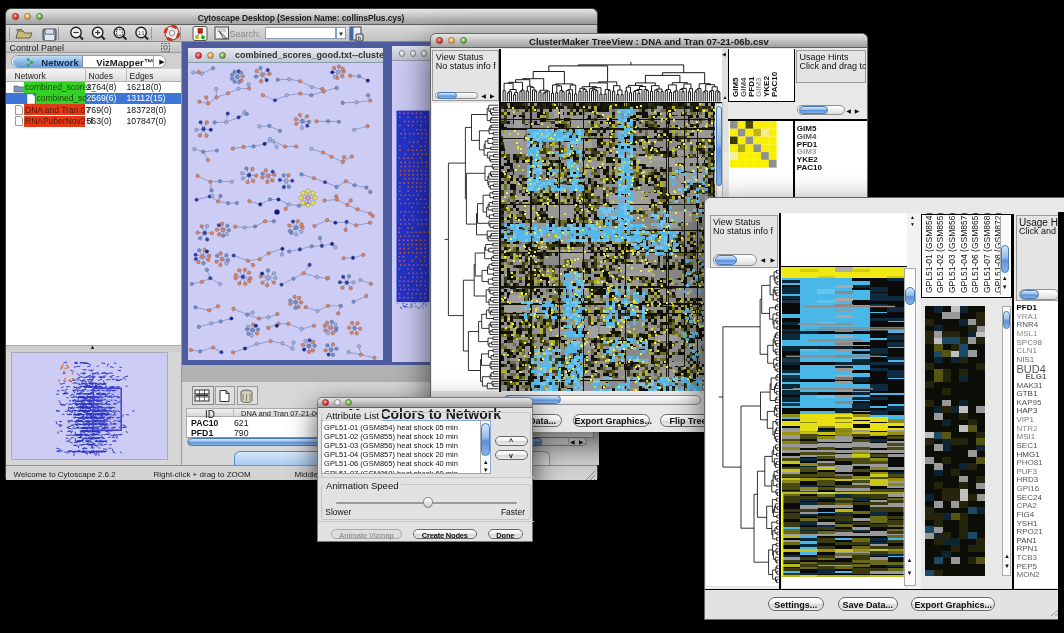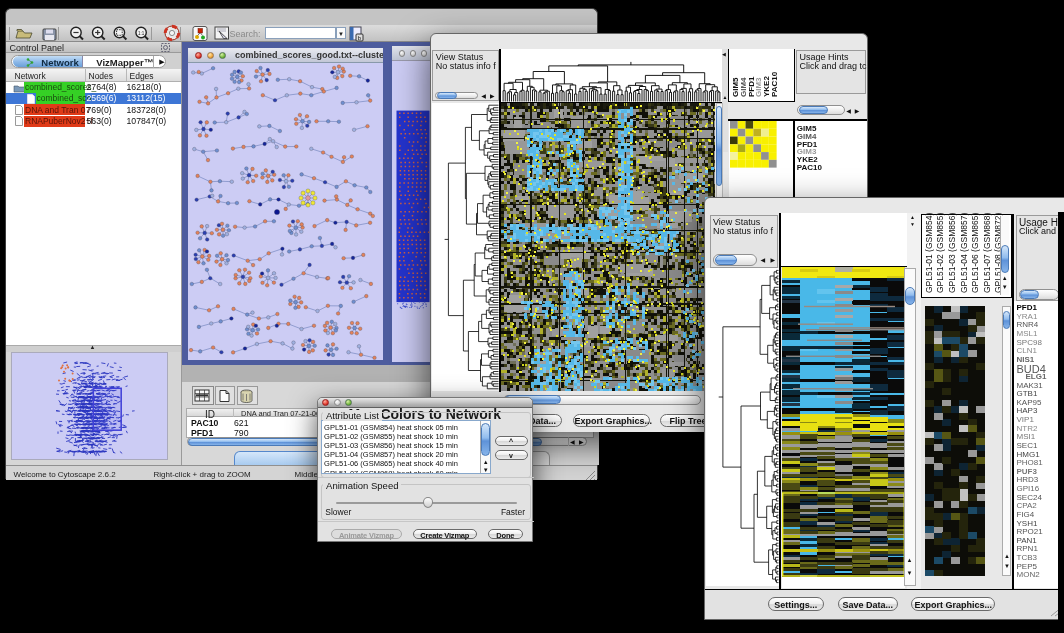--- a/index.html
+++ b/index.html
@@ -14,20 +14,26 @@
 .pane{position:absolute;background:#e4e4e4;border:1px solid #9a9a9a;color:#111}
 .pill{position:absolute;background:linear-gradient(#fff,#ececec 60%,#dcdcdc);border:1px solid #909090;border-radius:8px}
 .aqua{position:absolute;background:linear-gradient(#d5e7fa,#90bcee 45%,#5e92d8 55%,#86b4ea);border:1px solid #4a7ab8;border-radius:7px}
 .btn{position:absolute;background:linear-gradient(#fff,#eee 50%,#d8d8d8 55%,#ececec);border:1px solid #6a6a6a;
  border-radius:9px;text-align:center;font-weight:bold;color:#111;white-space:nowrap}
 .arr{position:absolute;font-size:6px;color:#111;line-height:1}
 .wsn{white-space:nowrap;position:absolute}
 svg{display:block}
 </style></head><body>
 <div class="abs" style="left:4.5px;top:8px;width:593px;height:471px;background:#c4c4c4;border-radius:6px 6px 0 0;border:1px solid #3c3c3c;border-bottom:none;box-shadow:0 10px 30px rgba(0,0,0,.6)">
+    <div class="abs tb" style="left:0;top:0;width:100%;height:15.5px;border-radius:6px 6px 0 0">
+      <div class="lt lr" style="left:6px"></div>
+      <div class="lt ly" style="left:18px"></div>
+      <div class="lt lg" style="left:30px"></div>
+      <div class="ttl" style="top:3.5px;font-size:8.5px;letter-spacing:-0.1px">Cytoscape Desktop (Session Name: collinsPlus.cys)</div>
+    </div>
     <div class="abs" style="left:0;top:15.5px;width:100%;height:17px;background:linear-gradient(#dcdcdc,#c2c2c2);border-bottom:1px solid #8a8a8a">
       <div class="abs" style="left:3px;top:2px;width:1.5px;height:13px;background:#999"></div>
       <div class="abs" style="left:52px;top:2px;width:1px;height:13px;background:#9a9a9a"></div>
       <div class="abs" style="left:145.5px;top:2px;width:1px;height:13px;background:#9a9a9a"></div>
       <div class="abs" style="left:174px;top:2px;width:1px;height:13px;background:#9a9a9a"></div>
       <svg class="abs" style="left:8px;top:-0.5px" width="360" height="20">
         <g stroke="#4a4a30" stroke-width="0.8" fill="#c8bb7a">
           <path d="M2 14 L4 7 L9 7 L10.5 9 L18 9 L16 14 Z"></path>
           <path d="M3 7 L3 5.5 L7.5 5.5 L8.5 7" fill="#b0a468"></path>
         </g>
@@ -618,20 +624,26 @@
     <div class="abs" style="left:0;top:456px;width:100%;height:15px;background:#d4d4d4;border-top:1px solid #909090">
       <div class="wsn" style="left:8px;top:3.5px;font-size:8px;color:#222">Welcome to Cytoscape 2.6.2</div>
       <div class="wsn" style="left:148px;top:3.5px;font-size:8px;color:#222">Right-click + drag to  ZOOM</div>
       <div class="wsn" style="left:289px;top:3.5px;font-size:8px;color:#222">Middle-click + drag to  PAN</div>
       <svg class="abs" style="right:1px;top:4px" width="11" height="11">
         <path d="M10 1 L1 10 M10 5 L5 10 M10 9 L9 10" stroke="#888" stroke-width="1"></path>
       </svg>
     </div>
   </div>
 <div class="abs" style="left:429.8px;top:33px;width:438.2px;height:398.5px;background:#e8e8e8;border:1px solid #666;border-radius:6px 6px 0 0;box-shadow:0 12px 34px rgba(0,0,0,.65)">
+    <div class="abs tb" style="left:0;top:0;width:100%;height:13.5px;border-radius:6px 6px 0 0">
+      <div class="lt lr" style="left:5.5px;top:3px"></div>
+      <div class="lt ly" style="left:17.5px;top:3px"></div>
+      <div class="lt lg" style="left:29.5px;top:3px"></div>
+      <div class="ttl" style="top:2px;font-size:9.5px">ClusterMaker TreeView : DNA and Tran 07-21-06b.csv</div>
+    </div>
     <div class="pane" style="left:1.5px;top:15.8px;width:66.4px;height:51.1px">
       <div class="wsn" style="left:2.5px;top:1px;font-size:9px">View Status</div>
       <div class="wsn" style="left:2.5px;top:10px;font-size:9px">No status info f</div>
       <div class="pill" style="left:1.9px;top:41px;width:43px;height:7.7px"></div>
       <div class="aqua" style="left:3.4px;top:41.5px;width:20px;height:6.7px"></div>
       <div class="arr" style="left:48px;top:42.5px">◀</div>
       <div class="arr" style="left:56.6px;top:42.5px">▶</div>
     </div>
     <div class="abs" style="left:68.4px;top:14.5px;width:1.5px;height:343px;background:#000"></div>
     <div class="abs" style="left:69.9px;top:14.5px;width:221.3px;height:53.3px;background:#fff">
@@ -645,21 +657,21 @@
       <div class="arr" style="left:0.5px;top:46px;font-size:5px">▲</div>
     </div>
     <div class="abs" style="left:297.6px;top:14.5px;width:66.2px;height:53px;background:#fff;border:1.5px solid #000;border-top:none;overflow:hidden">
       <div class="wsn" style="left:1.8px;top:48px;font-size:8px;font-weight:bold;color:#111;transform:rotate(-90deg);transform-origin:0 0">GIM5</div>
       <div class="wsn" style="left:9.6px;top:48px;font-size:8px;font-weight:bold;color:#555;transform:rotate(-90deg);transform-origin:0 0">GIM4</div>
       <div class="wsn" style="left:17.3px;top:48px;font-size:8px;font-weight:bold;color:#111;transform:rotate(-90deg);transform-origin:0 0">PFD1</div>
       <div class="wsn" style="left:25.1px;top:48px;font-size:8px;font-weight:bold;color:#999;transform:rotate(-90deg);transform-origin:0 0">GIM3</div>
       <div class="wsn" style="left:32.9px;top:48px;font-size:8px;font-weight:bold;color:#111;transform:rotate(-90deg);transform-origin:0 0">YKE2</div>
       <div class="wsn" style="left:40.6px;top:48px;font-size:8px;font-weight:bold;color:#111;transform:rotate(-90deg);transform-origin:0 0">PAC10</div>
     </div>
-    <div class="pane" style="left:365.2px;top:15.8px;width:70px;height:44px">
+    <div class="pane" style="left:365.2px;top:15.8px;width:70px;height:33px">
       <div class="wsn" style="left:2.5px;top:1px;font-size:9px">Usage Hints</div>
       <div class="wsn" style="left:2.5px;top:10px;font-size:9px">Click and drag tc</div>
     </div>
     <div class="pill" style="left:366.2px;top:71px;width:47.6px;height:9.8px"></div>
     <div class="aqua" style="left:368.4px;top:71.7px;width:28.8px;height:8.4px"></div>
     <div class="arr" style="left:415.4px;top:73.5px">◀</div>
     <div class="arr" style="left:424px;top:73.5px">▶</div>
     <div class="abs" style="left:1.2px;top:69.3px;width:67.2px;height:288.2px;background:#fff">
       <svg width="67" height="288">
         <path stroke="#000" stroke-width="0.8" fill="none" d="M66.5 4.7L61.4 4.7M66.5 7.2L61.4 7.2M61.4 4.7L61.4 7.2M66.5 9.6L59.6 9.6M66.5 12.1L59.6 12.1M59.6 9.6L59.6 12.1M61.4 5.9L58.6 5.9M59.6 10.9L58.6 10.9M58.6 5.9L58.6 10.9M66.5 2.2L56.8 2.2M58.6 8.4L56.8 8.4M56.8 2.2L56.8 8.4M66.5 14.6L59.3 14.6M66.5 17.0L59.3 17.0M59.3 14.6L59.3 17.0M59.3 15.8L58.3 15.8M66.5 19.5L58.3 19.5M58.3 15.8L58.3 19.5M56.8 5.3L55.2 5.3M58.3 17.6L55.2 17.6M55.2 5.3L55.2 17.6M66.5 22.0L59.1 22.0M66.5 24.4L59.1 24.4M59.1 22.0L59.1 24.4M59.1 23.2L58.1 23.2M66.5 26.9L58.1 26.9M58.1 23.2L58.1 26.9M66.5 29.4L61.3 29.4M66.5 31.8L61.3 31.8M61.3 29.4L61.3 31.8M58.1 25.0L57.1 25.0M61.3 30.6L57.1 30.6M57.1 25.0L57.1 30.6M66.5 34.3L60.7 34.3M66.5 36.8L60.7 36.8M60.7 34.3L60.7 36.8M66.5 39.2L60.7 39.2M66.5 41.7L60.7 41.7M60.7 39.2L60.7 41.7M60.7 35.5L55.9 35.5M60.7 40.4L55.9 40.4M55.9 35.5L55.9 40.4M66.5 44.1L58.7 44.1M66.5 46.6L58.7 46.6M58.7 44.1L58.7 46.6M55.9 38.0L53.1 38.0M58.7 45.4L53.1 45.4M53.1 38.0L53.1 45.4M66.5 51.5L61.5 51.5M66.5 54.0L61.5 54.0M61.5 51.5L61.5 54.0M66.5 56.5L58.7 56.5M66.5 58.9L58.7 58.9M58.7 56.5L58.7 58.9M61.5 52.8L57.7 52.8M58.7 57.7L57.7 57.7M57.7 52.8L57.7 57.7M66.5 49.1L55.7 49.1M57.7 55.2L55.7 55.2M55.7 49.1L55.7 55.2M53.1 41.7L52.1 41.7M55.7 52.2L52.1 52.2M52.1 41.7L52.1 52.2M57.1 27.8L47.4 27.8M52.1 46.9L47.4 46.9M47.4 27.8L47.4 46.9M55.2 11.5L39.5 11.5M47.4 37.4L39.5 37.4M39.5 11.5L39.5 37.4M66.5 63.9L61.6 63.9M66.5 66.3L61.6 66.3M61.6 63.9L61.6 66.3M66.5 61.4L60.2 61.4M61.6 65.1L60.2 65.1M60.2 61.4L60.2 65.1M66.5 71.3L59.5 71.3M66.5 73.7L59.5 73.7M59.5 71.3L59.5 73.7M66.5 68.8L58.5 68.8M59.5 72.5L58.5 72.5M58.5 68.8L58.5 72.5M58.5 70.7L56.9 70.7M66.5 76.2L56.9 76.2M56.9 70.7L56.9 76.2M66.5 81.1L61.4 81.1M66.5 83.6L61.4 83.6M61.4 81.1L61.4 83.6M61.4 82.4L58.3 82.4M66.5 86.1L58.3 86.1M58.3 82.4L58.3 86.1M66.5 78.7L56.8 78.7M58.3 84.2L56.8 84.2M56.8 78.7L56.8 84.2M56.9 73.4L55.8 73.4M56.8 81.4L55.8 81.4M55.8 73.4L55.8 81.4M60.2 63.3L53.0 63.3M55.8 77.4L53.0 77.4M53.0 63.3L53.0 77.4M66.5 88.5L60.8 88.5M66.5 91.0L60.8 91.0M60.8 88.5L60.8 91.0M66.5 93.5L61.5 93.5M66.5 95.9L61.5 95.9M61.5 93.5L61.5 95.9M60.8 89.8L57.9 89.8M61.5 94.7L57.9 94.7M57.9 89.8L57.9 94.7M66.5 98.4L60.5 98.4M66.5 100.9L60.5 100.9M60.5 98.4L60.5 100.9M60.5 99.6L57.1 99.6M66.5 103.3L57.1 103.3M57.1 99.6L57.1 103.3M66.5 105.8L60.1 105.8M66.5 108.2L60.1 108.2M60.1 105.8L60.1 108.2M57.1 101.5L56.1 101.5M60.1 107.0L56.1 107.0M56.1 101.5L56.1 107.0M66.5 110.7L61.6 110.7M66.5 113.2L61.6 113.2M61.6 110.7L61.6 113.2M61.6 111.9L57.3 111.9M66.5 115.6L57.3 115.6M57.3 111.9L57.3 115.6M56.1 104.2L54.6 104.2M57.3 113.8L54.6 113.8M54.6 104.2L54.6 113.8M57.9 92.2L51.1 92.2M54.6 109.0L51.1 109.0M51.1 92.2L51.1 109.0M66.5 123.0L61.3 123.0M66.5 125.5L61.3 125.5M61.3 123.0L61.3 125.5M66.5 120.6L58.0 120.6M61.3 124.3L58.0 124.3M58.0 120.6L58.0 124.3M66.5 118.1L57.0 118.1M58.0 122.4L57.0 122.4M57.0 118.1L57.0 122.4M51.1 100.6L45.5 100.6M57.0 120.3L45.5 120.3M45.5 100.6L45.5 120.3M66.5 130.4L59.3 130.4M66.5 132.9L59.3 132.9M59.3 130.4L59.3 132.9M59.3 131.7L58.3 131.7M66.5 135.4L58.3 135.4M58.3 131.7L58.3 135.4M58.3 133.5L56.2 133.5M66.5 137.8L56.2 137.8M56.2 133.5L56.2 137.8M66.5 128.0L55.2 128.0M56.2 135.7L55.2 135.7M55.2 128.0L55.2 135.7M45.5 110.4L44.5 110.4M55.2 131.8L44.5 131.8M44.5 110.4L44.5 131.8M53.0 70.3L34.4 70.3M44.5 121.1L34.4 121.1M34.4 70.3L34.4 121.1M39.5 24.4L33.4 24.4M34.4 95.7L33.4 95.7M33.4 24.4L33.4 95.7M66.5 140.3L60.8 140.3M66.5 142.8L60.8 142.8M60.8 140.3L60.8 142.8M66.5 147.7L61.1 147.7M66.5 150.2L61.1 150.2M61.1 147.7L61.1 150.2M66.5 145.2L56.7 145.2M61.1 148.9L56.7 148.9M56.7 145.2L56.7 148.9M60.8 141.5L53.7 141.5M56.7 147.1L53.7 147.1M53.7 141.5L53.7 147.1M66.5 152.6L61.4 152.6M66.5 155.1L61.4 155.1M61.4 152.6L61.4 155.1M61.4 153.9L59.7 153.9M66.5 157.6L59.7 157.6M59.7 153.9L59.7 157.6M53.7 144.3L52.7 144.3M59.7 155.7L52.7 155.7M52.7 144.3L52.7 155.7M66.5 160.0L59.8 160.0M66.5 162.5L59.8 162.5M59.8 160.0L59.8 162.5M66.5 165.0L61.3 165.0M66.5 167.4L61.3 167.4M61.3 165.0L61.3 167.4M59.8 161.3L57.0 161.3M61.3 166.2L57.0 166.2M57.0 161.3L57.0 166.2M66.5 169.9L61.4 169.9M66.5 172.4L61.4 172.4M61.4 169.9L61.4 172.4M57.0 163.7L55.5 163.7M61.4 171.1L55.5 171.1M55.5 163.7L55.5 171.1M66.5 174.8L60.4 174.8M66.5 177.3L60.4 177.3M60.4 174.8L60.4 177.3M66.5 179.8L61.1 179.8M66.5 182.2L61.1 182.2M61.1 179.8L61.1 182.2M60.4 176.1L56.3 176.1M61.1 181.0L56.3 181.0M56.3 176.1L56.3 181.0M55.5 167.4L50.0 167.4M56.3 178.5L50.0 178.5M50.0 167.4L50.0 178.5M52.7 150.0L43.2 150.0M50.0 173.0L43.2 173.0M43.2 150.0L43.2 173.0M66.5 189.6L61.1 189.6M66.5 192.1L61.1 192.1M61.1 189.6L61.1 192.1M66.5 187.1L58.0 187.1M61.1 190.8L58.0 190.8M58.0 187.1L58.0 190.8M66.5 184.7L57.0 184.7M58.0 189.0L57.0 189.0M57.0 184.7L57.0 189.0M66.5 197.0L61.0 197.0M66.5 199.5L61.0 199.5M61.0 197.0L61.0 199.5M66.5 194.5L58.7 194.5M61.0 198.2L58.7 198.2M58.7 194.5L58.7 198.2M58.7 196.4L57.0 196.4M66.5 201.9L57.0 201.9M57.0 196.4L57.0 201.9M57.0 186.8L54.2 186.8M57.0 199.2L54.2 199.2M54.2 186.8L54.2 199.2M43.2 161.5L42.2 161.5M54.2 193.0L42.2 193.0M42.2 161.5L42.2 193.0M66.5 206.9L59.8 206.9M66.5 209.3L59.8 209.3M59.8 206.9L59.8 209.3M59.8 208.1L58.4 208.1M66.5 211.8L58.4 211.8M58.4 208.1L58.4 211.8M66.5 204.4L57.1 204.4M58.4 210.0L57.1 210.0M57.1 204.4L57.1 210.0M66.5 214.3L61.4 214.3M66.5 216.7L61.4 216.7M61.4 214.3L61.4 216.7M57.1 207.2L54.4 207.2M61.4 215.5L54.4 215.5M54.4 207.2L54.4 215.5M66.5 221.7L59.3 221.7M66.5 224.1L59.3 224.1M59.3 221.7L59.3 224.1M66.5 219.2L58.3 219.2M59.3 222.9L58.3 222.9M58.3 219.2L58.3 222.9M66.5 226.6L60.0 226.6M66.5 229.1L60.0 229.1M60.0 226.6L60.0 229.1M60.0 227.8L58.0 227.8M66.5 231.5L58.0 231.5M58.0 227.8L58.0 231.5M58.3 221.0L57.0 221.0M58.0 229.7L57.0 229.7M57.0 221.0L57.0 229.7M54.4 211.3L49.7 211.3M57.0 225.4L49.7 225.4M49.7 211.3L49.7 225.4M66.5 234.0L60.9 234.0M66.5 236.5L60.9 236.5M60.9 234.0L60.9 236.5M66.5 238.9L59.6 238.9M66.5 241.4L59.6 241.4M59.6 238.9L59.6 241.4M59.6 240.2L57.0 240.2M66.5 243.9L57.0 243.9M57.0 240.2L57.0 243.9M60.9 235.2L56.0 235.2M57.0 242.0L56.0 242.0M56.0 235.2L56.0 242.0M49.7 218.4L46.6 218.4M56.0 238.6L46.6 238.6M46.6 218.4L46.6 238.6M66.5 246.3L61.0 246.3M66.5 248.8L61.0 248.8M61.0 246.3L61.0 248.8M66.5 251.2L61.4 251.2M66.5 253.7L61.4 253.7M61.4 251.2L61.4 253.7M61.4 252.5L59.1 252.5M66.5 256.2L59.1 256.2M59.1 252.5L59.1 256.2M61.0 247.6L56.4 247.6M59.1 254.3L56.4 254.3M56.4 247.6L56.4 254.3M66.5 258.6L59.1 258.6M66.5 261.1L59.1 261.1M59.1 258.6L59.1 261.1M66.5 263.6L59.1 263.6M66.5 266.0L59.1 266.0M59.1 263.6L59.1 266.0M59.1 259.9L58.1 259.9M59.1 264.8L58.1 264.8M58.1 259.9L58.1 264.8M56.4 250.9L49.5 250.9M58.1 262.3L49.5 262.3M49.5 250.9L49.5 262.3M66.5 268.5L61.3 268.5M66.5 271.0L61.3 271.0M61.3 268.5L61.3 271.0M61.3 269.7L59.1 269.7M66.5 273.4L59.1 273.4M59.1 269.7L59.1 273.4M59.1 271.6L58.1 271.6M66.5 275.9L58.1 275.9M58.1 271.6L58.1 275.9M66.5 280.8L61.3 280.8M66.5 283.3L61.3 283.3M61.3 280.8L61.3 283.3M66.5 278.4L60.0 278.4M61.3 282.1L60.0 282.1M60.0 278.4L60.0 282.1M60.0 280.2L55.3 280.2M66.5 285.8L55.3 285.8M55.3 280.2L55.3 285.8M58.1 273.7L50.4 273.7M55.3 283.0L50.4 283.0M50.4 273.7L50.4 283.0M49.5 256.6L48.5 256.6M50.4 278.4L48.5 278.4M48.5 256.6L48.5 278.4M46.6 228.5L36.4 228.5M48.5 267.5L36.4 267.5M36.4 228.5L36.4 267.5M42.2 177.2L31.4 177.2M36.4 248.0L31.4 248.0M31.4 177.2L31.4 248.0M33.4 60.1L16.4 60.1M31.4 212.6L16.4 212.6M16.4 60.1L16.4 212.6M16.4 136.4L12.6 136.4"></path>
@@ -850,34 +862,34 @@
     <div class="arr" style="left:299.5px;top:355px;font-size:6px">▲</div>
     <div class="arr" style="left:299.5px;top:365px;font-size:6px">▼</div>
     <div class="abs" style="left:307.5px;top:16px;width:1.5px;height:374.5px;background:#000"></div>
     <div class="abs" style="left:309px;top:103px;width:45.5px;height:287px;background:#fff">
       <div class="wsn" style="left:3px;top:2.0px;font-size:8px;font-weight:bold;color:#000">PFD1</div>
       <div class="wsn" style="left:3px;top:10.6px;font-size:8px;font-weight:normal;color:#888">YRA1</div>
       <div class="wsn" style="left:3px;top:19.2px;font-size:8px;font-weight:normal;color:#555">RNR4</div>
       <div class="wsn" style="left:3px;top:27.9px;font-size:8px;font-weight:normal;color:#888">MSL1</div>
       <div class="wsn" style="left:3px;top:36.5px;font-size:8px;font-weight:normal;color:#777">SPC98</div>
       <div class="wsn" style="left:3px;top:45.1px;font-size:8px;font-weight:normal;color:#888">CLN1</div>
-      <div class="wsn" style="left:3px;top:53.7px;font-size:8px;font-weight:bold;color:#666">NIS1</div>
+      <div class="wsn" style="left:3px;top:53.7px;font-size:8px;font-weight:normal;color:#666">NIS1</div>
       <div class="wsn" style="left:3px;top:62.3px;font-size:11px;font-weight:normal;color:#555">BUD4</div>
       <div class="wsn" style="left:12px;top:71.0px;font-size:8px;font-weight:bold;color:#666">ELG1</div>
       <div class="wsn" style="left:3px;top:79.6px;font-size:8px;font-weight:normal;color:#555">MAK31</div>
       <div class="wsn" style="left:3px;top:88.2px;font-size:8px;font-weight:normal;color:#444">GTB1</div>
       <div class="wsn" style="left:3px;top:96.8px;font-size:8px;font-weight:normal;color:#555">KAP95</div>
       <div class="wsn" style="left:3px;top:105.4px;font-size:8px;font-weight:normal;color:#444">HAP3</div>
       <div class="wsn" style="left:3px;top:114.1px;font-size:8px;font-weight:normal;color:#777">VIP1</div>
       <div class="wsn" style="left:3px;top:122.7px;font-size:8px;font-weight:normal;color:#888">NTR2</div>
       <div class="wsn" style="left:3px;top:131.3px;font-size:8px;font-weight:normal;color:#777">MSI1</div>
       <div class="wsn" style="left:3px;top:139.9px;font-size:8px;font-weight:normal;color:#555">SEC1</div>
       <div class="wsn" style="left:3px;top:148.5px;font-size:8px;font-weight:normal;color:#444">HMG1</div>
       <div class="wsn" style="left:3px;top:157.2px;font-size:8px;font-weight:normal;color:#666">PHO81</div>
-      <div class="wsn" style="left:3px;top:165.8px;font-size:8px;font-weight:bold;color:#777">PUF3</div>
+      <div class="wsn" style="left:3px;top:165.8px;font-size:8px;font-weight:normal;color:#777">PUF3</div>
       <div class="wsn" style="left:3px;top:174.4px;font-size:8px;font-weight:normal;color:#555">HRD3</div>
       <div class="wsn" style="left:3px;top:183.0px;font-size:8px;font-weight:normal;color:#666">GPI16</div>
       <div class="wsn" style="left:3px;top:191.6px;font-size:8px;font-weight:normal;color:#555">SEC24</div>
       <div class="wsn" style="left:3px;top:200.3px;font-size:8px;font-weight:normal;color:#666">CPA2</div>
       <div class="wsn" style="left:3px;top:208.9px;font-size:8px;font-weight:normal;color:#555">FIG4</div>
       <div class="wsn" style="left:3px;top:217.5px;font-size:8px;font-weight:normal;color:#444">YSH1</div>
       <div class="wsn" style="left:3px;top:226.1px;font-size:8px;font-weight:normal;color:#555">RPO21</div>
       <div class="wsn" style="left:3px;top:234.7px;font-size:8px;font-weight:normal;color:#444">PAN1</div>
       <div class="wsn" style="left:3px;top:243.4px;font-size:8px;font-weight:normal;color:#555">RPN1</div>
       <div class="wsn" style="left:3px;top:252.0px;font-size:8px;font-weight:normal;color:#666">TCB3</div>
@@ -920,14 +932,14 @@
     <div class="btn" style="left:177px;top:52.1px;width:33px;height:10.3px;font-size:7px;padding-top:1.5px">v</div>
     <div class="abs" style="left:0;top:79.8px;width:216.5px;height:1px;background:#c6c6c6"></div>
     <div class="wsn" style="left:5.6px;top:82px;font-size:9.5px;color:#111;background:#e2e2e2;padding:0 3px;z-index:3">Animation Speed</div>
     <div class="abs" style="left:3px;top:86px;width:210px;height:36px;border:1px solid #c4c4c4;border-radius:3px"></div>
     <div class="abs" style="left:18.3px;top:104.3px;width:181.2px;height:2.2px;background:#9a9a9a;border-radius:2px"></div>
     <div class="abs" style="left:105px;top:99px;width:10px;height:11.5px;background:linear-gradient(#fdfdfd,#d0d0d0);border:1px solid #888;border-radius:5px 5px 50% 50%"></div>
     <div class="wsn" style="left:7.8px;top:109.2px;font-size:8.5px;color:#111">Slower</div>
     <div class="wsn" style="right:7px;top:109.2px;font-size:8.5px;color:#111">Faster</div>
     <div class="abs" style="left:0;top:123.1px;width:216.5px;height:1px;background:#c6c6c6"></div>
     <div class="btn" style="left:13.4px;top:131.5px;width:71px;height:9.8px;font-size:7.5px;letter-spacing:-0.2px;padding-top:1px;color:#999;border-color:#aaa;background:#ddd">Animate Vizmap</div>
-    <div class="btn" style="left:95.4px;top:131.5px;width:63.7px;height:9.8px;font-size:7.5px;letter-spacing:-0.2px;padding-top:1px">Create Vizmap</div>
+    <div class="btn" style="left:95.4px;top:131.5px;width:63.7px;height:9.8px;font-size:7.5px;letter-spacing:-0.2px;padding-top:1px">Create Nodes</div>
     <div class="btn" style="left:170.1px;top:131.5px;width:35.5px;height:9.8px;font-size:7.5px;letter-spacing:-0.2px;padding-top:1px">Done</div>
   </div>
 </body></html>

